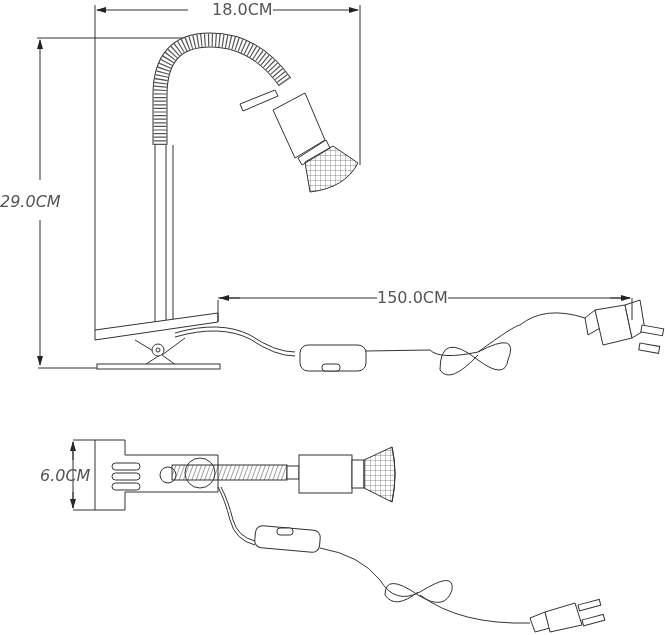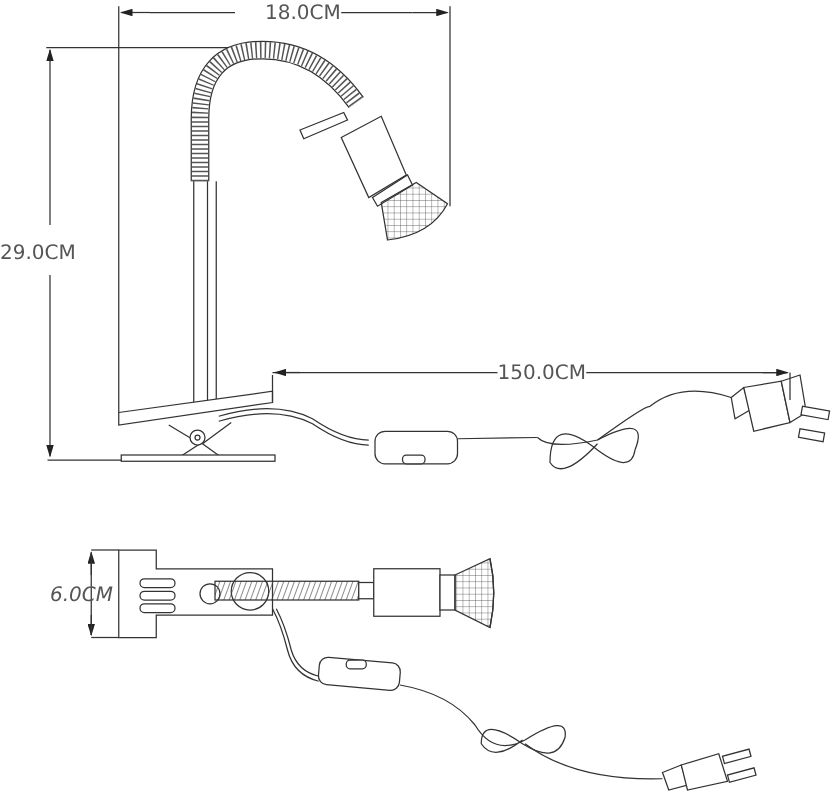--- a/index.html
+++ b/index.html
@@ -123,15 +123,15 @@
     <g fill="#fff">
       <polygon points="530,618 545,612 550,628 535,632"></polygon>
       <polygon points="545,612 575,603 582,625 550,632"></polygon>
       <rect x="578" y="605" width="22" height="6" transform="rotate(-15 578 605)"></rect>
       <rect x="582" y="620" width="22" height="6" transform="rotate(-15 582 620)"></rect>
     </g>
   </g>
 </svg>
 
 <div class="dim-label" style="left:176px; top:1px;margin-left:36px;">18.0CM</div>
-<div class="dim-label" style="left:0px; top:193px;">29.0CM</div>
-<div class="dim-label" style="left:398px; top:289px;">150.0CM</div>
+<div class="dim-label" style="left:0px; top:193px;font-style:italic;">29.0CM</div>
+<div class="dim-label" style="left:377px; top:289px;">150.0CM</div>
 <div class="dim-label" style="left:40px; top:467px; background:transparent;font-style:italic;">6.0CM</div>
 
 </body></html>

